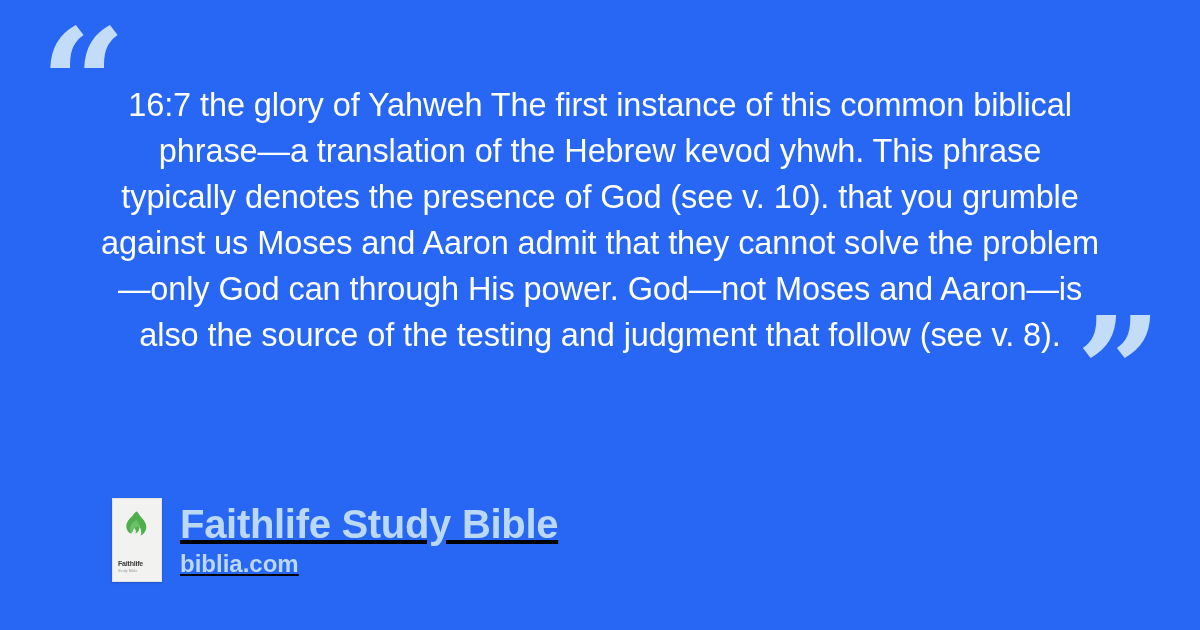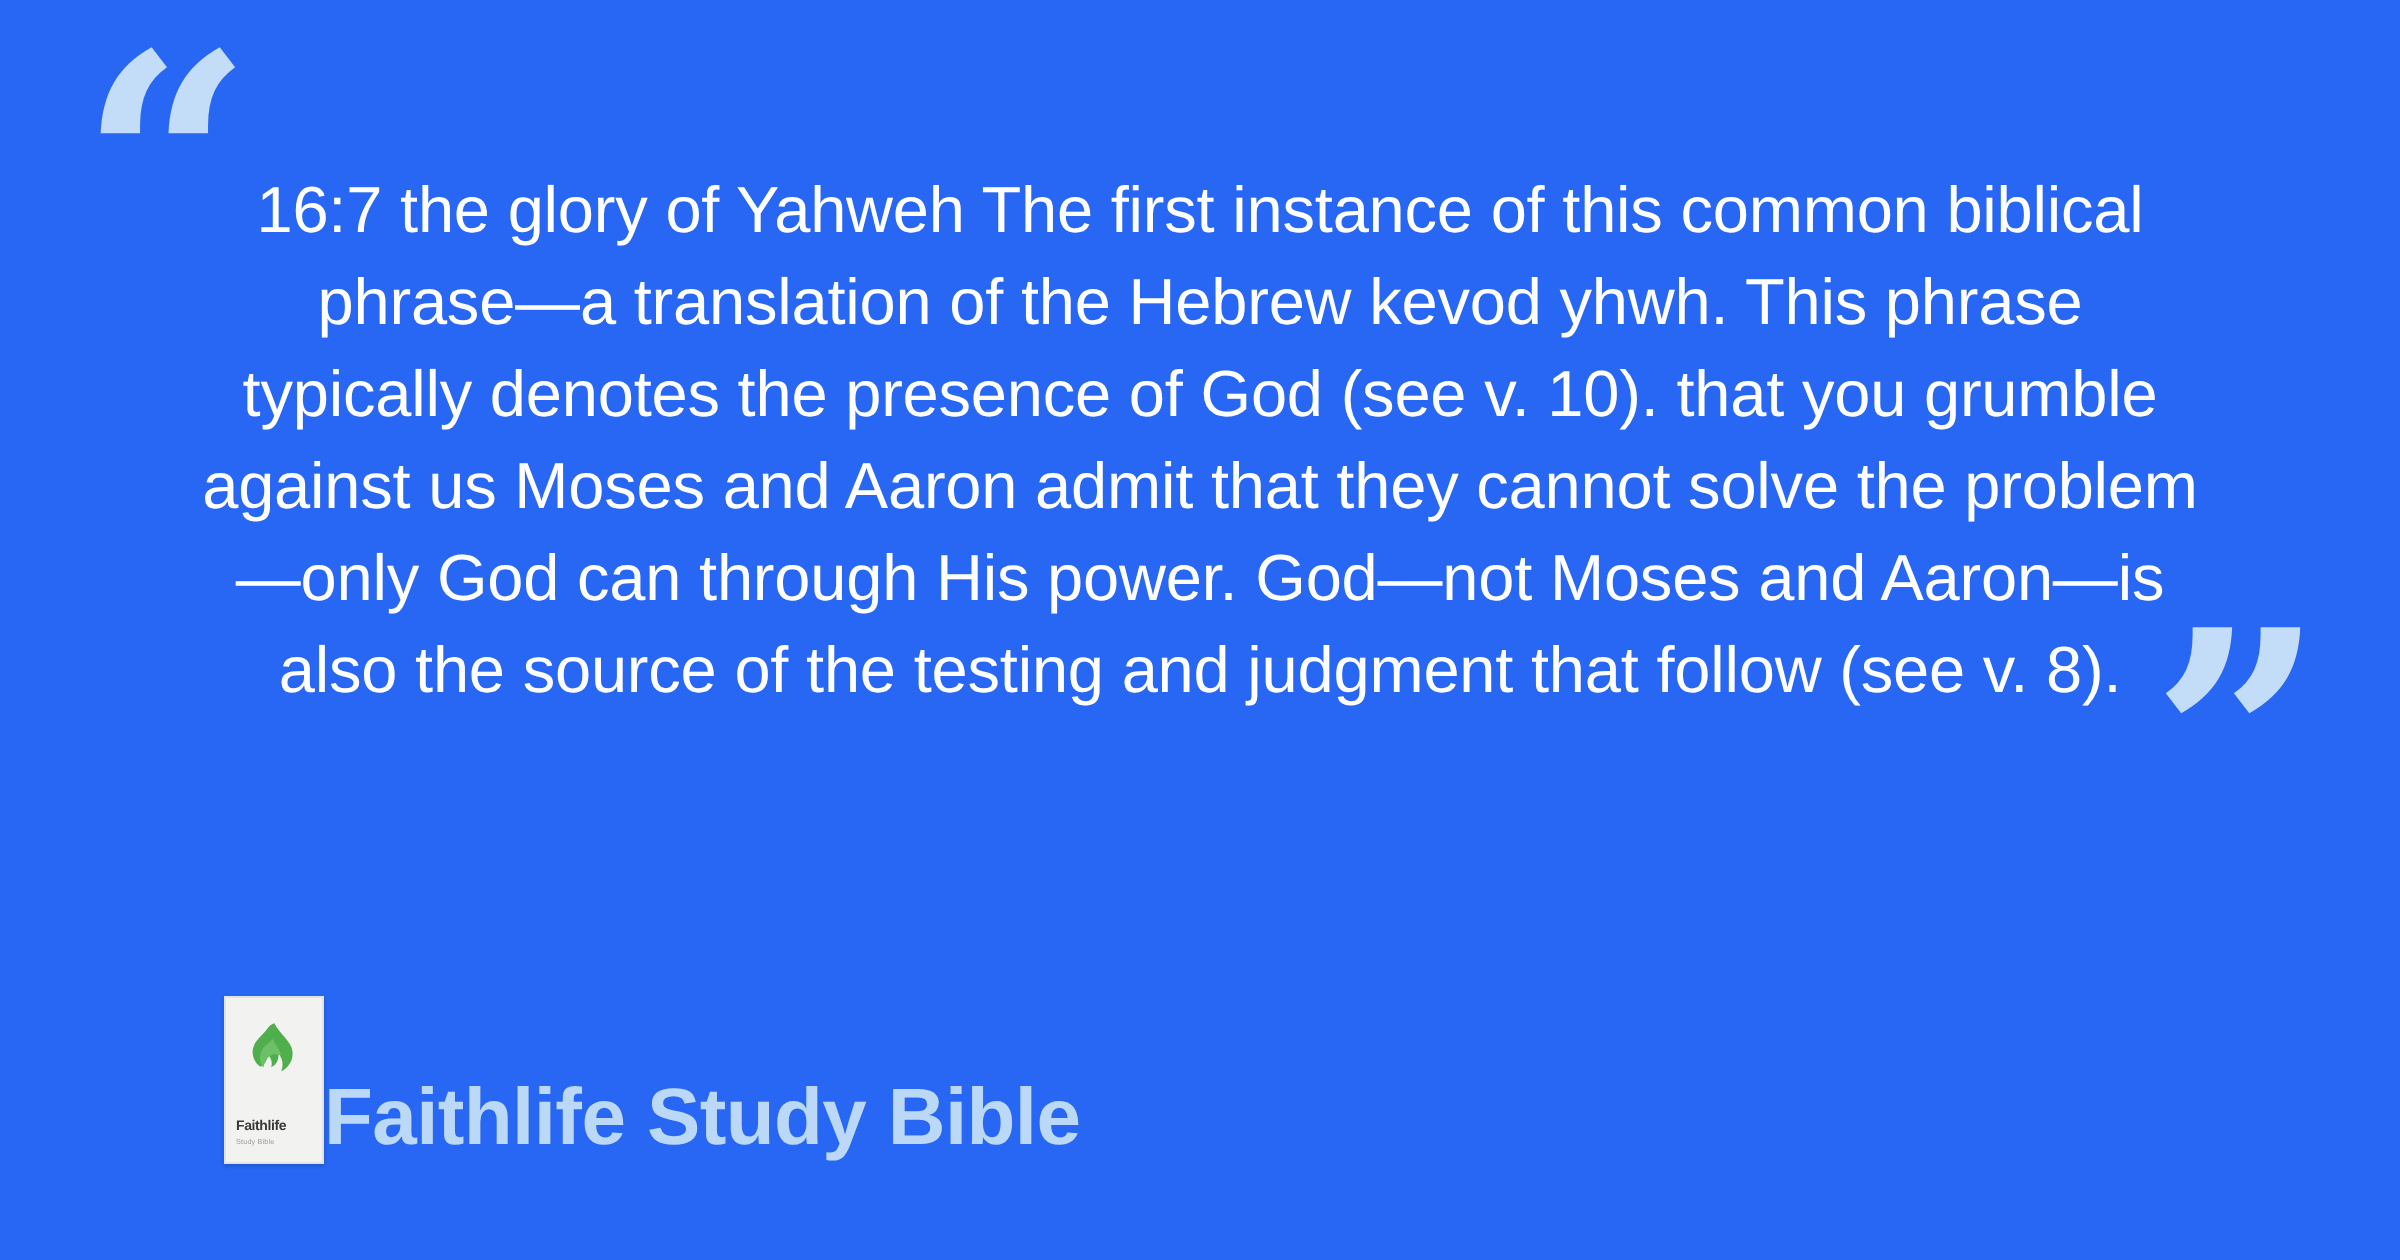--- a/index.html
+++ b/index.html
@@ -56,21 +56,23 @@
     letter-spacing: -0.1px;
     z-index: 2;
   }
 
   
   .footer {
     position: absolute;
     left: 112px;
     top: 498px;
     display: flex;
-    align-items: flex-end;
+    align-items: center;
+    gap: 18px;
+    text-decoration: underline;
   }
 
   .book-cover {
     width: 50px;
     height: 84px;
     background: #F2F2F0;
     border: 1px solid #E2E2DF;
     box-sizing: border-box;
     display: flex;
     flex-direction: column;
@@ -143,16 +145,17 @@
       <svg class="book-flame" viewBox="0 0 26 30">
         <path d="M13.2 0.6 C15.6 5.4 19.8 8.2 21.6 12.4 C23.6 17.0 21.2 22.6 16.6 24.6 C17.9 21.6 17.3 18.2 15.2 15.8 C15.6 19.2 13.9 21.6 11.6 22.6 C12.4 20.0 11.4 17.6 9.6 15.9 C9.9 19.0 8.4 21.2 6.3 22.4 C3.0 20.2 1.4 16.0 2.8 12.2 C4.2 8.3 8.1 6.0 10.2 2.6 C10.9 1.9 11.9 0.9 13.2 0.6 Z" fill="#4FAF4C"></path>
         <path d="M12.4 8.4 C13.6 11.6 16.0 13.6 16.6 16.6 C10.8 14.6 8.2 19.2 7.8 22.8 C5.6 20.4 5.4 16.4 7.2 13.6 C8.8 11.1 11.4 10.2 12.4 8.4 Z" fill="#6CC067"></path>
       </svg>
       <div class="book-brand">Faithlife</div>
       <div class="book-sub">Study Bible</div>
     </div>
 
     <div class="footer-text">
       <div class="footer-title">Faithlife Study Bible</div>
+      <div class="footer-url">biblia.com</div>
     </div>
 
   </div>
 </div>
 
 </body></html>

